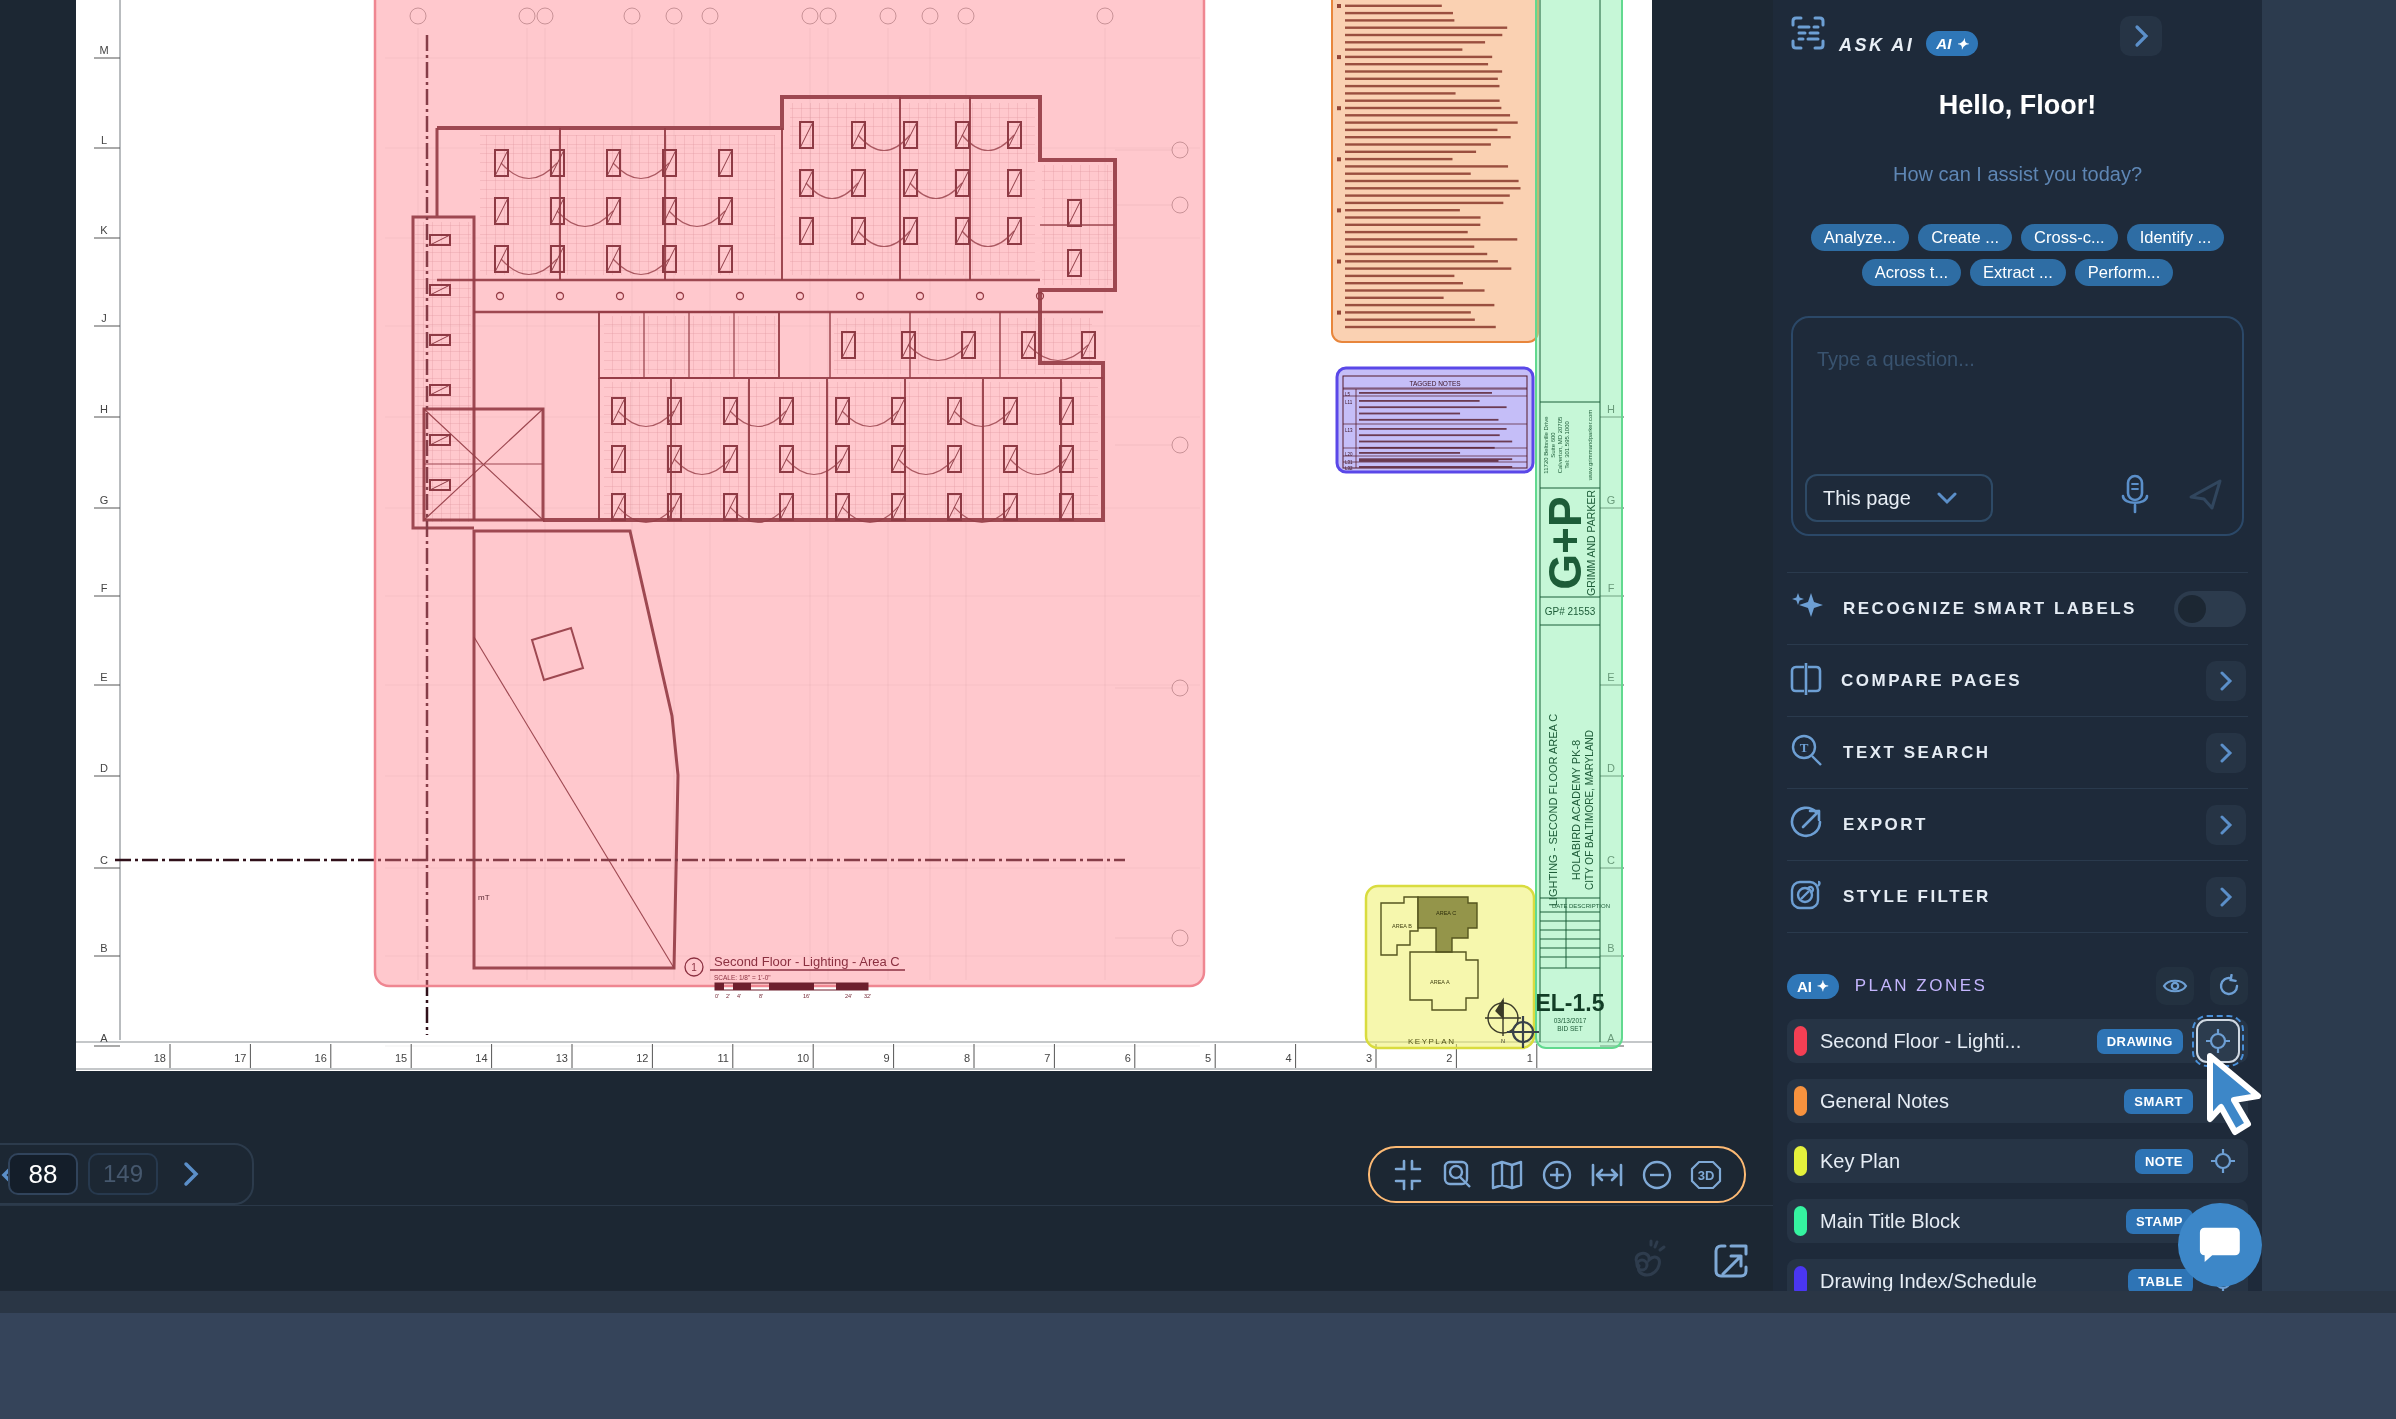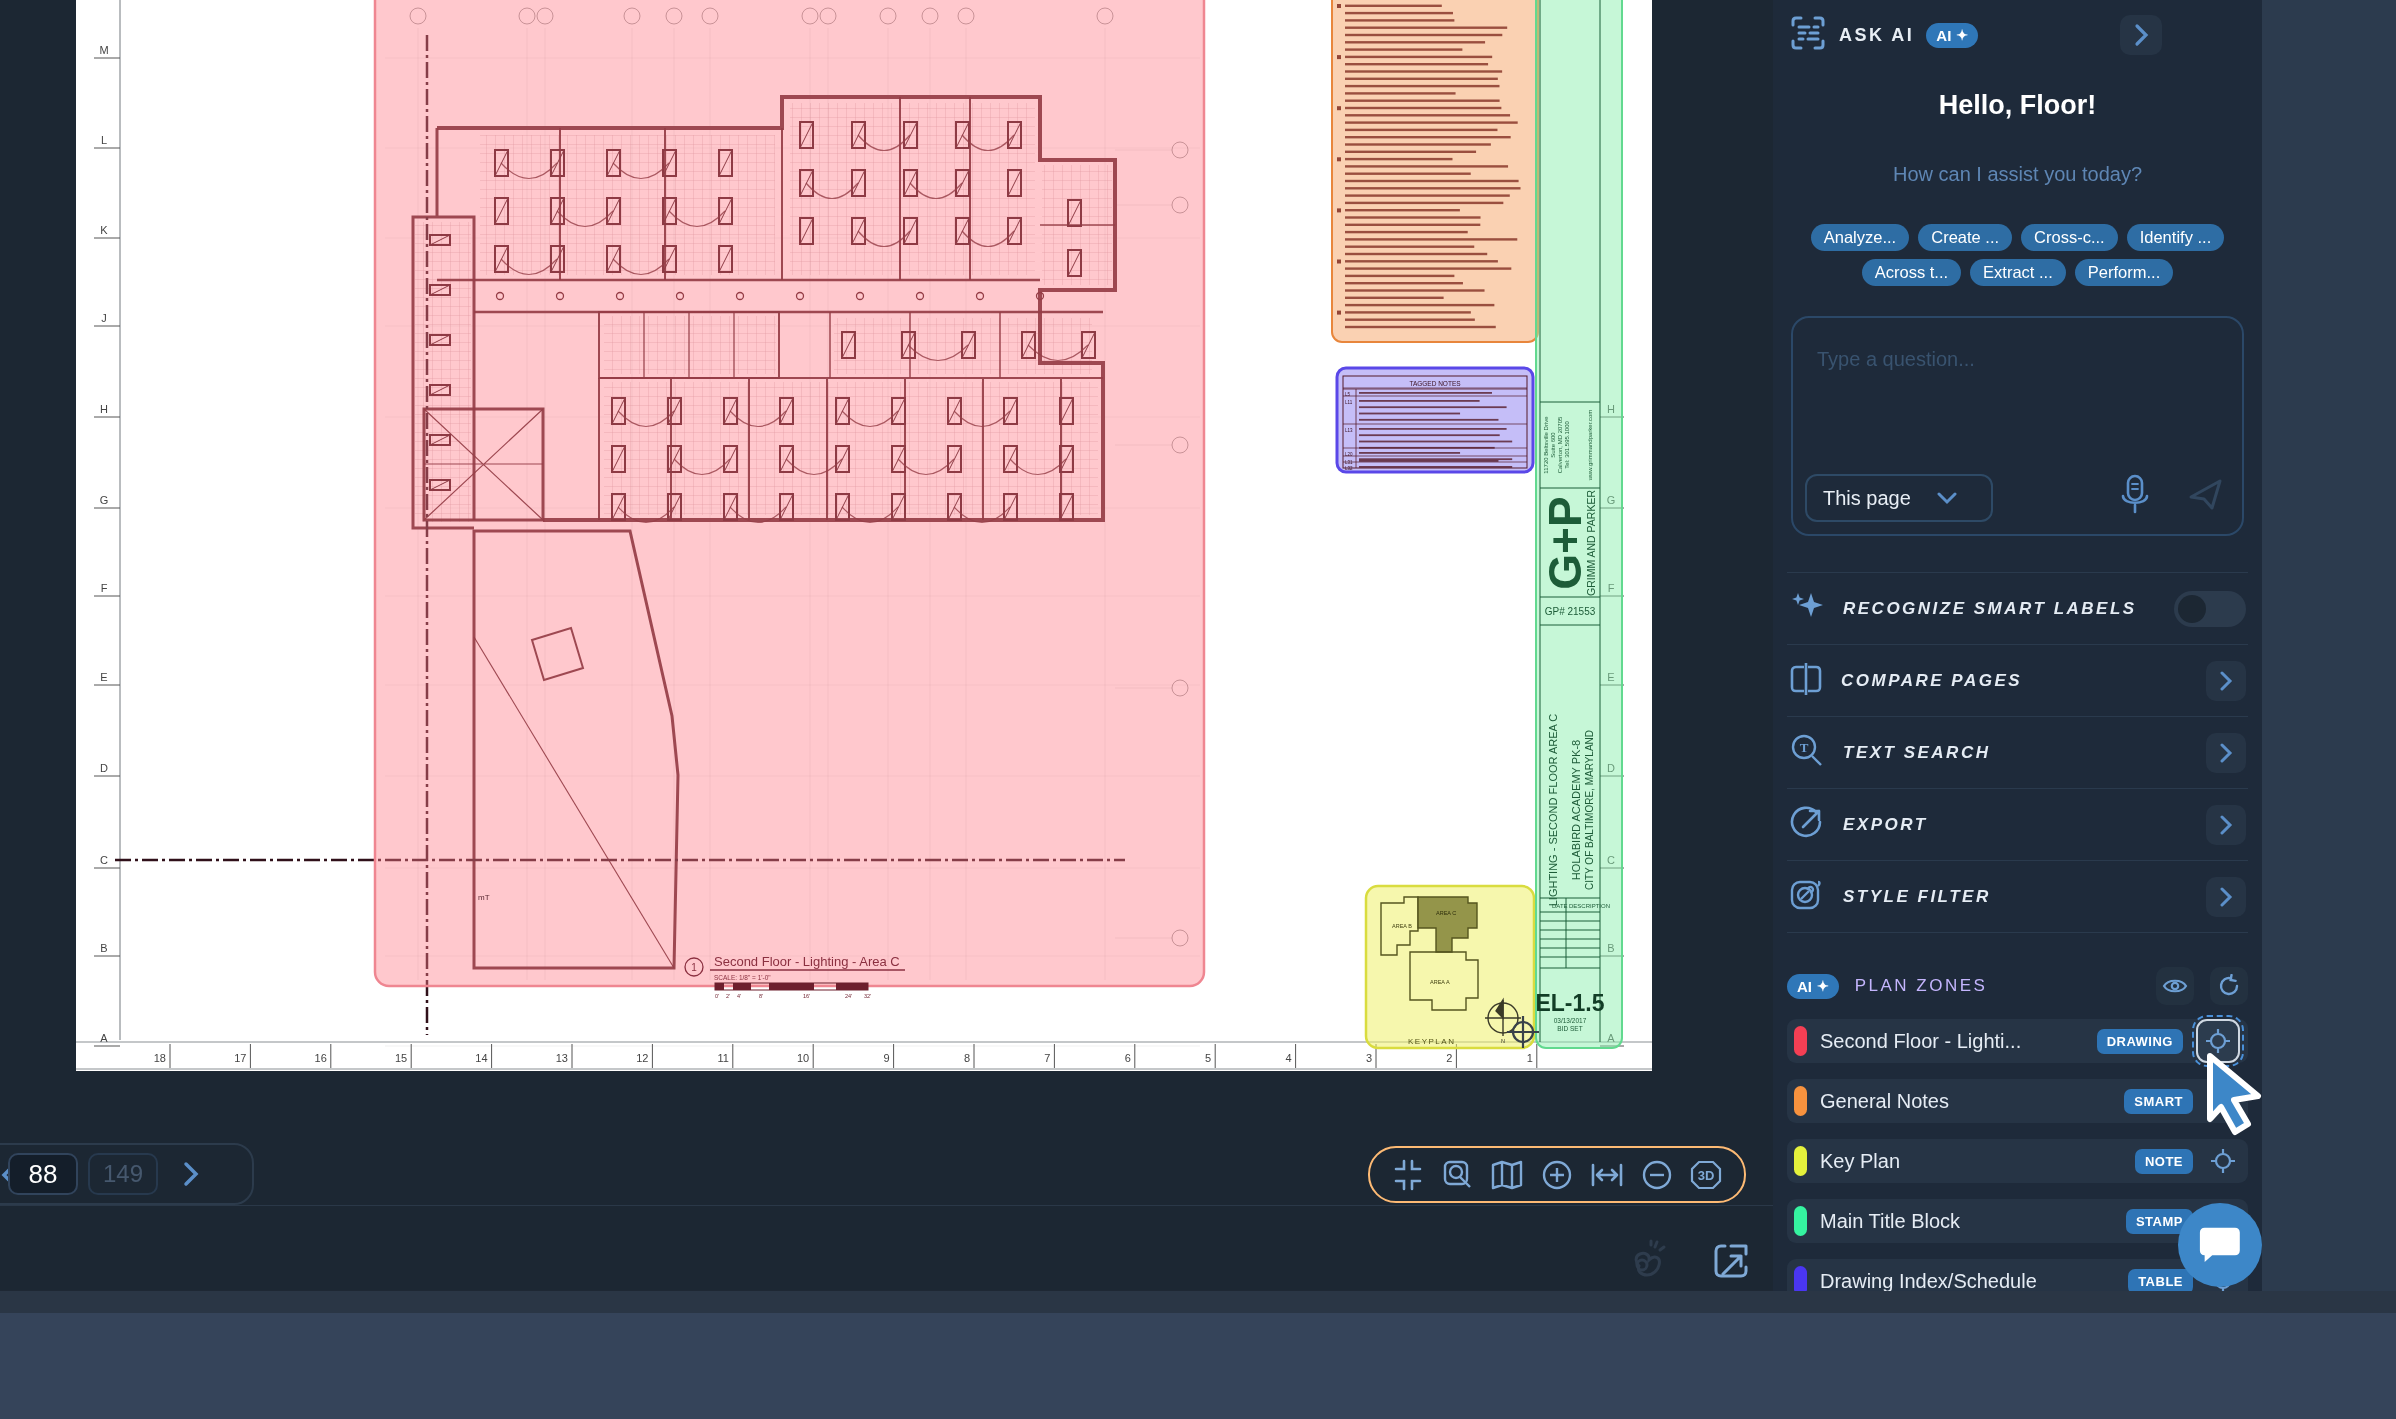--- a/index.html
+++ b/index.html
@@ -28,42 +28,42 @@
   .zb-btn { width:40px; height:40px; display:flex; align-items:center; justify-content:center; }
 
   .strip-icons { position:absolute; left:1625px; top:1238px; width:140px; display:flex; gap:40px; align-items:center; }
 
   
   .sidebar { position:absolute; left:1773px; top:0; width:489px; height:1291px; background:#1e2a3a; padding:0 14px; }
   .right-band { position:absolute; left:2262px; top:0; width:134px; height:1291px; background:#2c3b4e; }
   .band-mid { position:absolute; left:0; top:1291px; width:2396px; height:22px; background:#2a3645; }
   .band-bottom { position:absolute; left:0; top:1313px; width:2396px; height:106px; background:#35445a; }
 
-  .sb-header { display:flex; align-items:center; gap:12px; padding:14px 0 6px 2px; }
+  .sb-header { display:flex; align-items:flex-end; gap:12px; padding:14px 0 6px 2px;font-style:italic; }
   .sb-title { color:#e8eef5; font-size:18px; letter-spacing:2.5px; font-weight:600; }
   .ai-badge { background:#2f77b8; color:#fff; border-radius:14px; padding:4px 10px; font-size:15px; font-weight:700; display:flex; align-items:center; gap:5px; }
   .ai-badge .spark { font-size:14px; }
   .sb-collapse { margin-left:auto; margin-right:86px; width:42px; height:40px; background:#263445; border-radius:10px;
     display:flex; align-items:center; justify-content:center; }
 
   .greeting { text-align:center; color:#ffffff; font-size:27px; font-weight:600; margin-top:28px; }
   .subtitle { text-align:center; color:#5e86b4; font-size:20px; margin-top:42px; }
   .chips { display:flex; justify-content:center; gap:9px; margin-top:8px; flex-wrap:nowrap; }
   .chips.row1 { margin-top:38px; }
   .chip { background:#2e6da4; color:#fff; font-size:16.5px; padding:4px 13px; border-radius:14px; white-space:nowrap; }
 
   .ask-box { margin:30px 4px 0 4px; height:220px; border:2.5px solid #2b4868; border-radius:18px; position:relative; padding:30px 24px; }
   .ask-placeholder { color:#39536f; font-size:20px; }
   .scope-pill { position:absolute; left:12px; bottom:12px; height:48px; min-width:188px; border:2px solid #2e4a66; border-radius:12px;
     display:flex; align-items:center; gap:26px; padding:0 16px; color:#e8eef5; font-size:20px; }
   .ask-actions { position:absolute; right:16px; bottom:14px; display:flex; gap:36px; align-items:center; }
 
   .feature-rows { margin-top:36px; border-top:1px solid #2a3a4d; }
   .feat { height:72px; display:flex; align-items:center; gap:18px; border-bottom:1px solid #2a3a4d; padding:0 2px; }
-  .feat-label { color:#e5ecf4; font-size:17px; letter-spacing:2.5px; font-weight:600;font-style:italic; }
+  .feat-label { color:#e5ecf4; font-size:17px; letter-spacing:2.5px; font-weight:600; }
   .feat-right { margin-left:auto; }
   .toggle { width:72px; height:36px; border-radius:18px; background:#2c3b4d; position:relative; }
   .toggle .knob { position:absolute; left:4px; top:4px; width:28px; height:28px; border-radius:50%; background:#1c2733; }
   .chev-btn { width:40px; height:40px; background:#263445; border-radius:10px; display:flex; align-items:center; justify-content:center; }
 
   .pz-header { margin-top:34px; display:flex; align-items:center; gap:16px; }
   .pz-title { color:#c4b5fd; font-size:17px; letter-spacing:2.5px; font-weight:400; }
   .icon-btn { width:38px; height:38px; background:#233140; border-radius:10px; display:flex; align-items:center; justify-content:center; }
   .pz-header .icon-btn.eye { margin-left:auto; }
 

